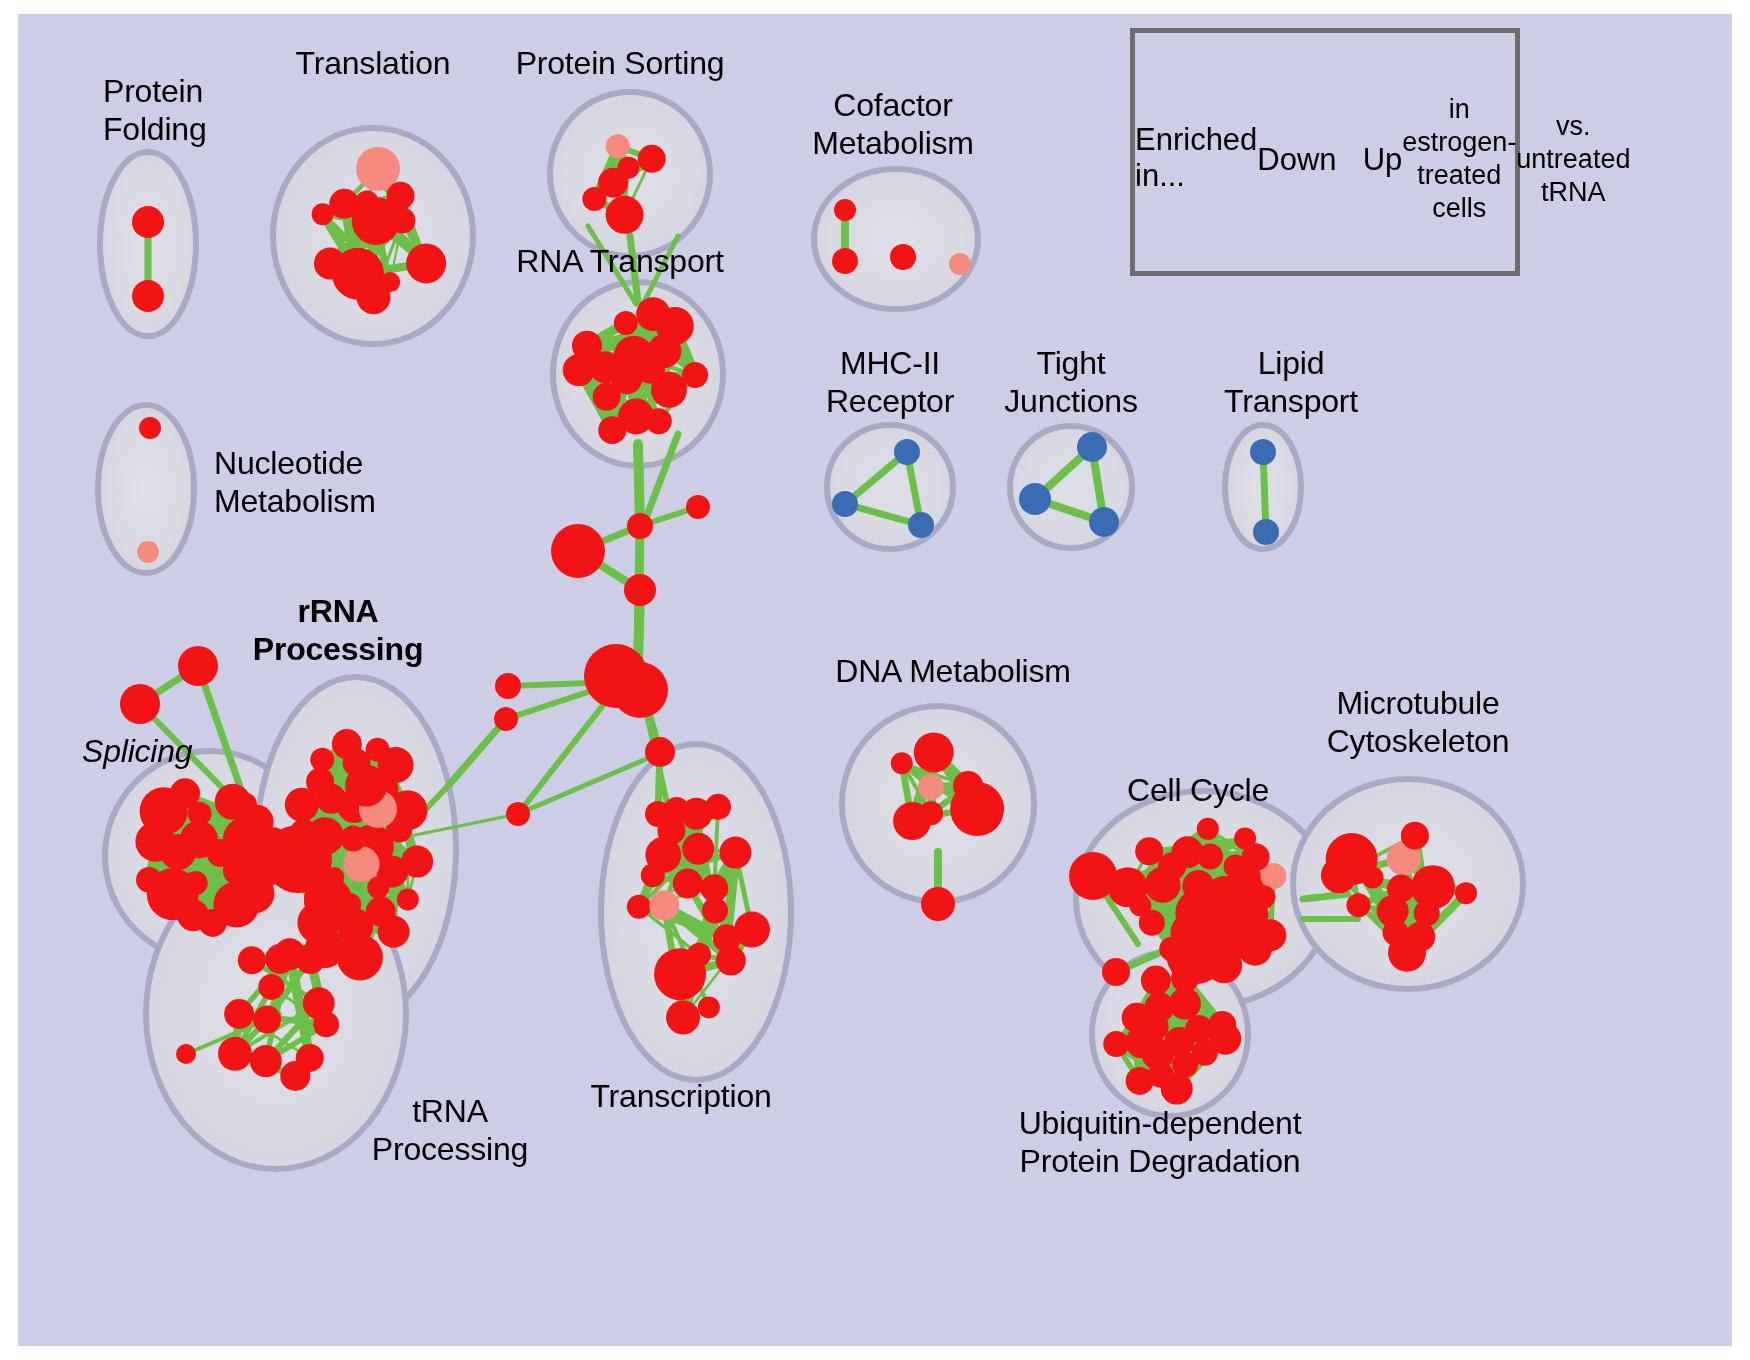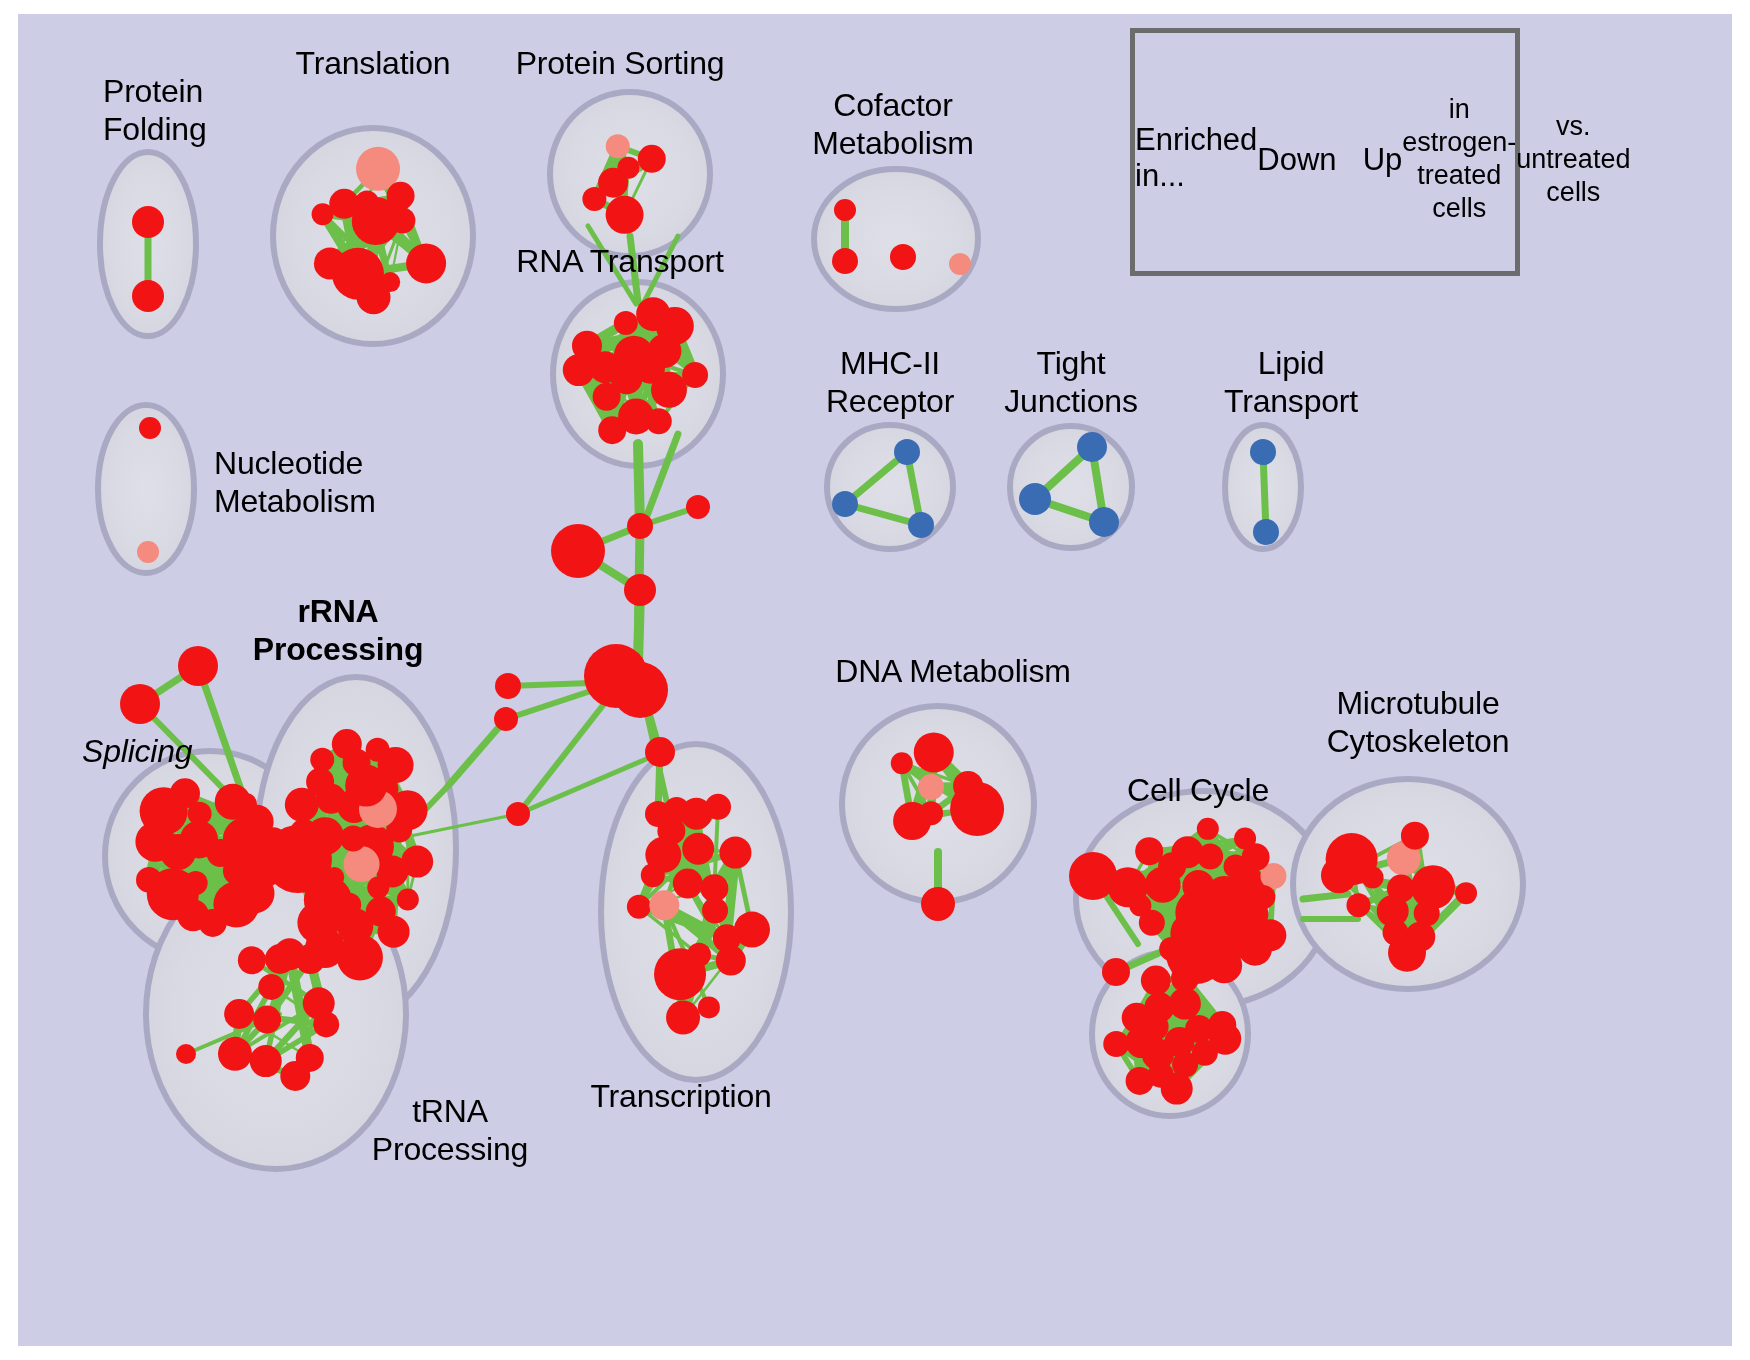--- a/index.html
+++ b/index.html
@@ -1169,26 +1169,27 @@
     <div class="lbl c" style="left:1053px;top:330px;"><span>Tight</span><br><span>Junctions</span></div>
     <div class="lbl c" style="left:872px;top:330px;"><span>MHC-II</span><br><span>Receptor</span></div>
     <div class="lbl c" style="left:1245px;top:330px;margin-left:28px;"><span>Lipid</span><br><span>Transport</span></div>
     <div class="lbl" style="left:64px;top:718px;font-style:italic;">Splicing</div>
     <div class="lbl c" style="left:320px;top:578px;font-weight:bold;"><span>rRNA</span><br><span>Processing</span></div>
     <div class="lbl c" style="left:390px;top:1078px;margin-left:42px;"><span>tRNA</span><br><span>Processing</span></div>
     <div class="lbl c" style="left:663px;top:1063px;">Transcription</div>
     <div class="lbl c" style="left:935px;top:638px;">DNA Metabolism</div>
     <div class="lbl c" style="left:1180px;top:757px;">Cell Cycle</div>
     <div class="lbl c" style="left:1400px;top:670px;"><span>Microtubule</span><br><span>Cytoskeleton</span></div>
+    <div class="lbl c" style="left:1142px;top:1090px;"><span>Ubiquitin-dependent</span><br><span>Protein Degradation</span></div>
 
     <div id="legend">
       <div class="ltitle">Enriched in...</div>
       <div id="bar"></div>
       <div id="lrow">
         <span>Down</span>
         <span>Up</span>
       </div>
       <div class="lsub">in estrogen-treated cells</div>
-      <div class="lsub">vs. untreated cells</div>
+      <div class="lsub">vs. untreated tRNA</div>
     </div>
 
   </div>
 </div>
 
 </body></html>

